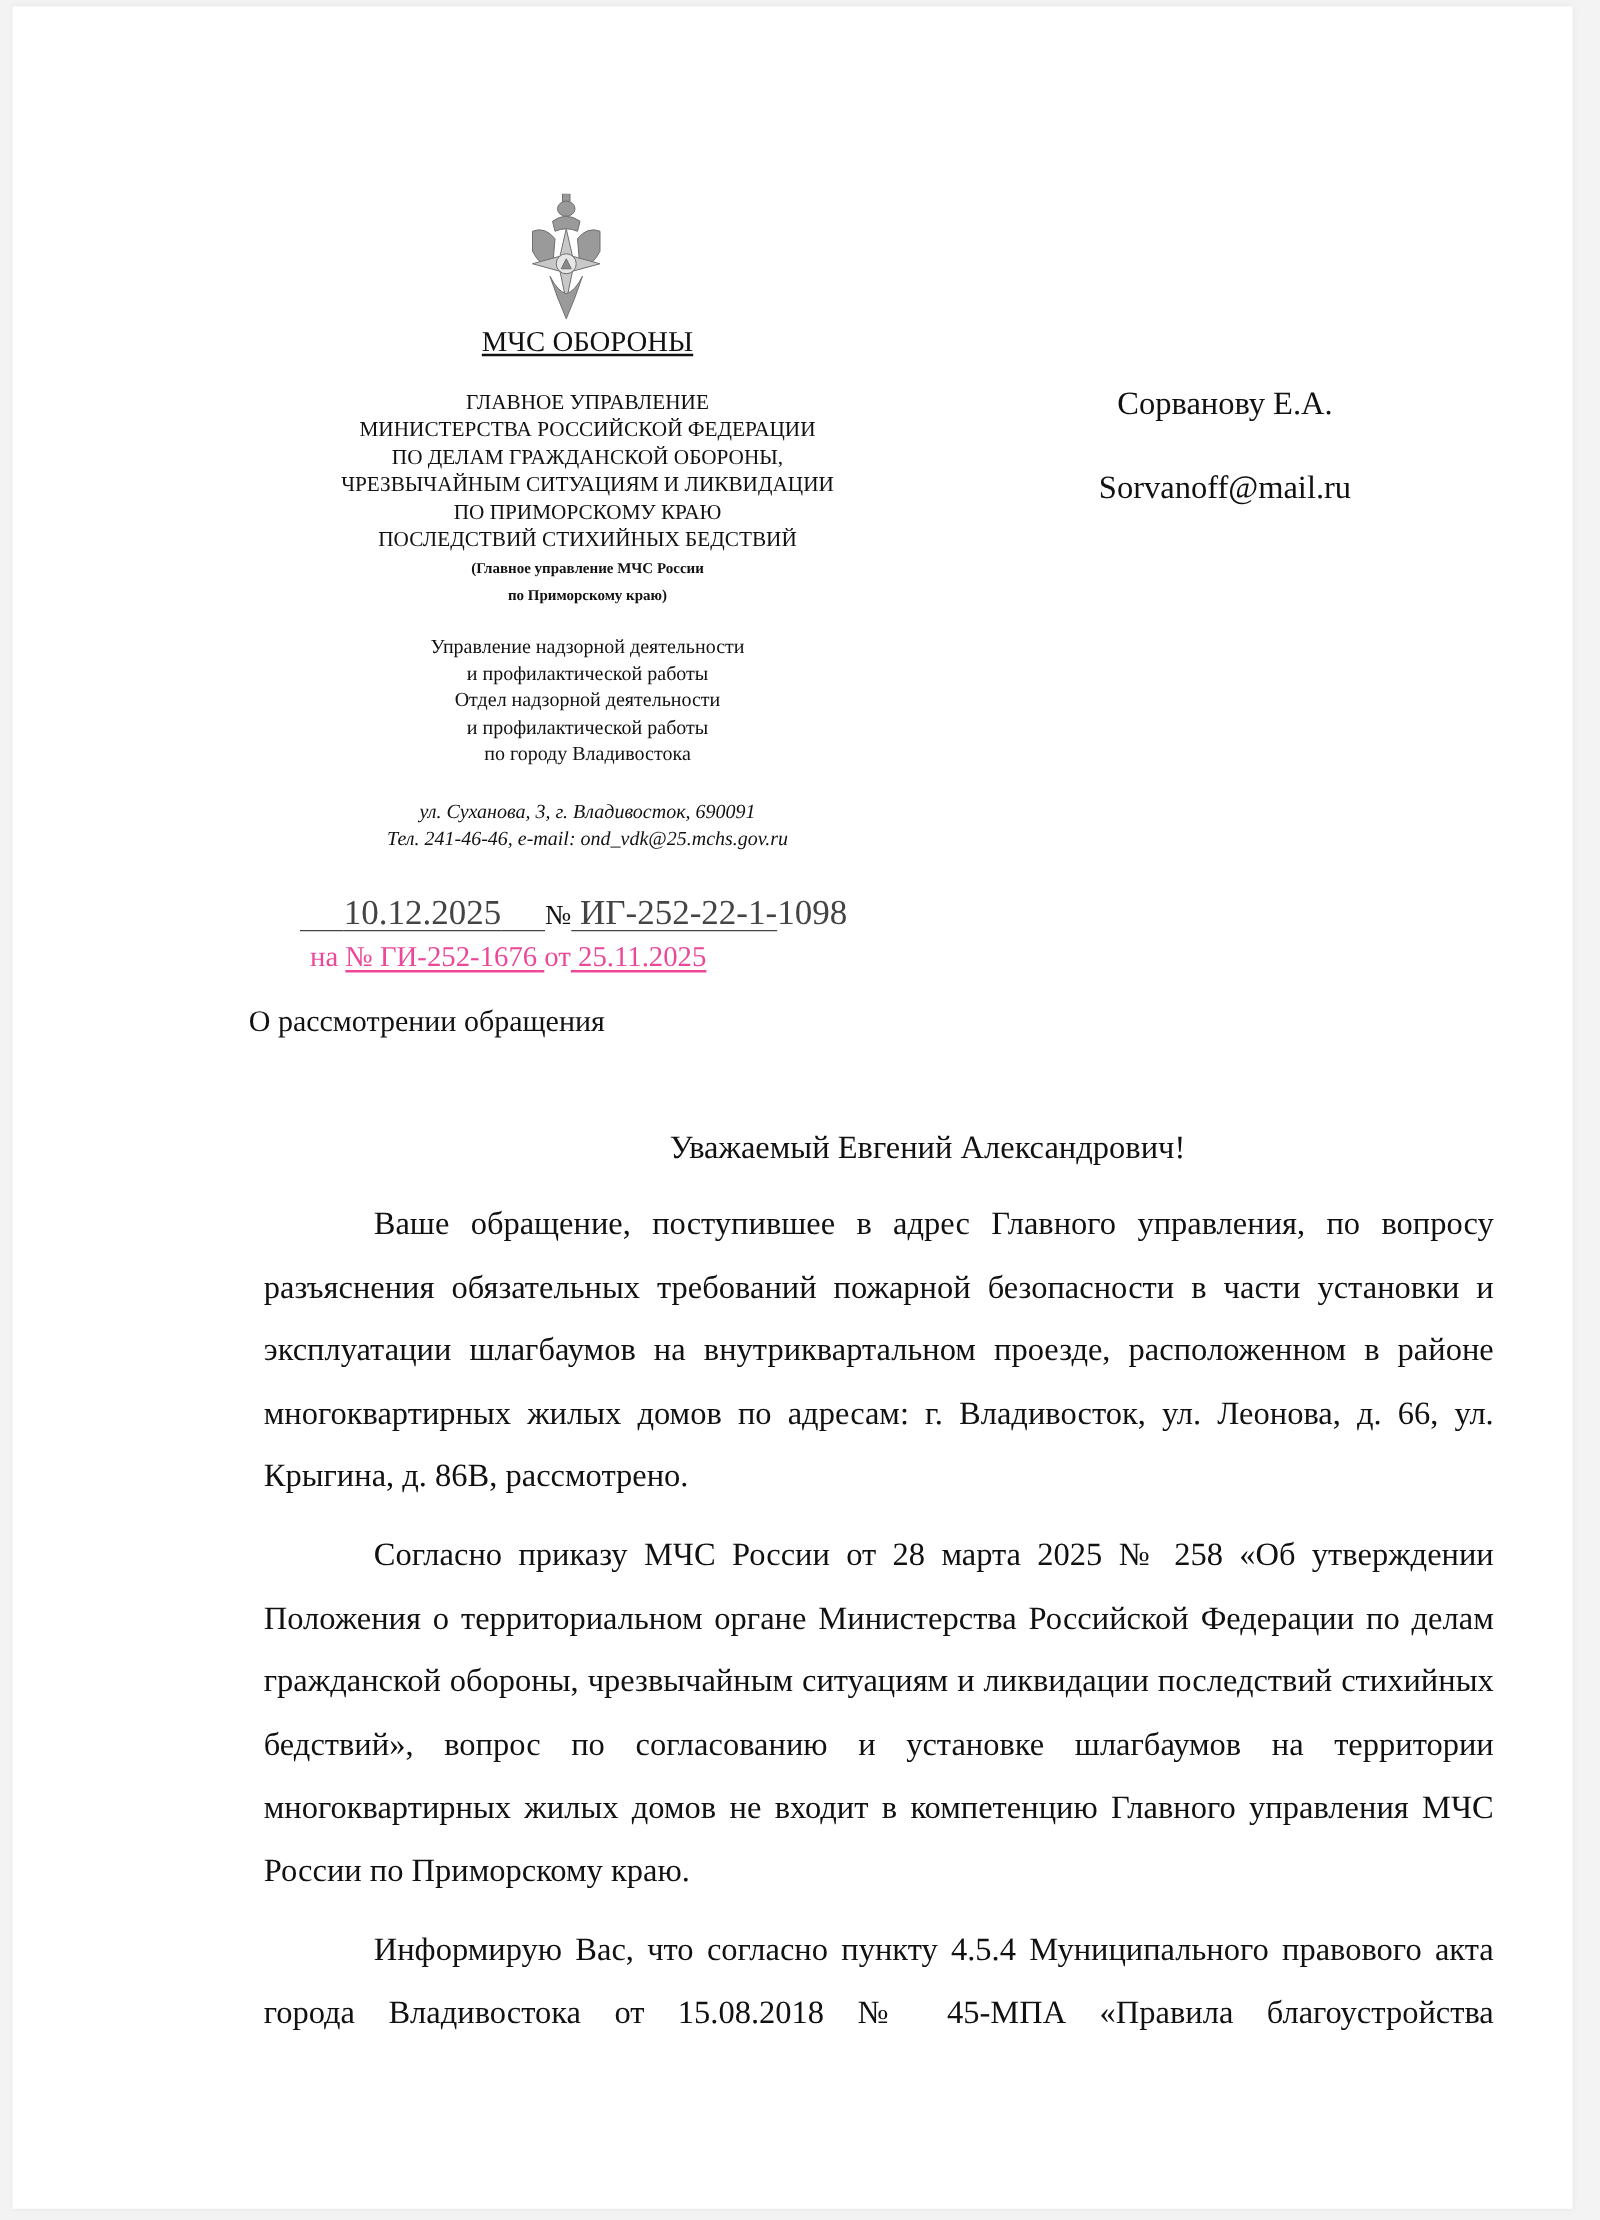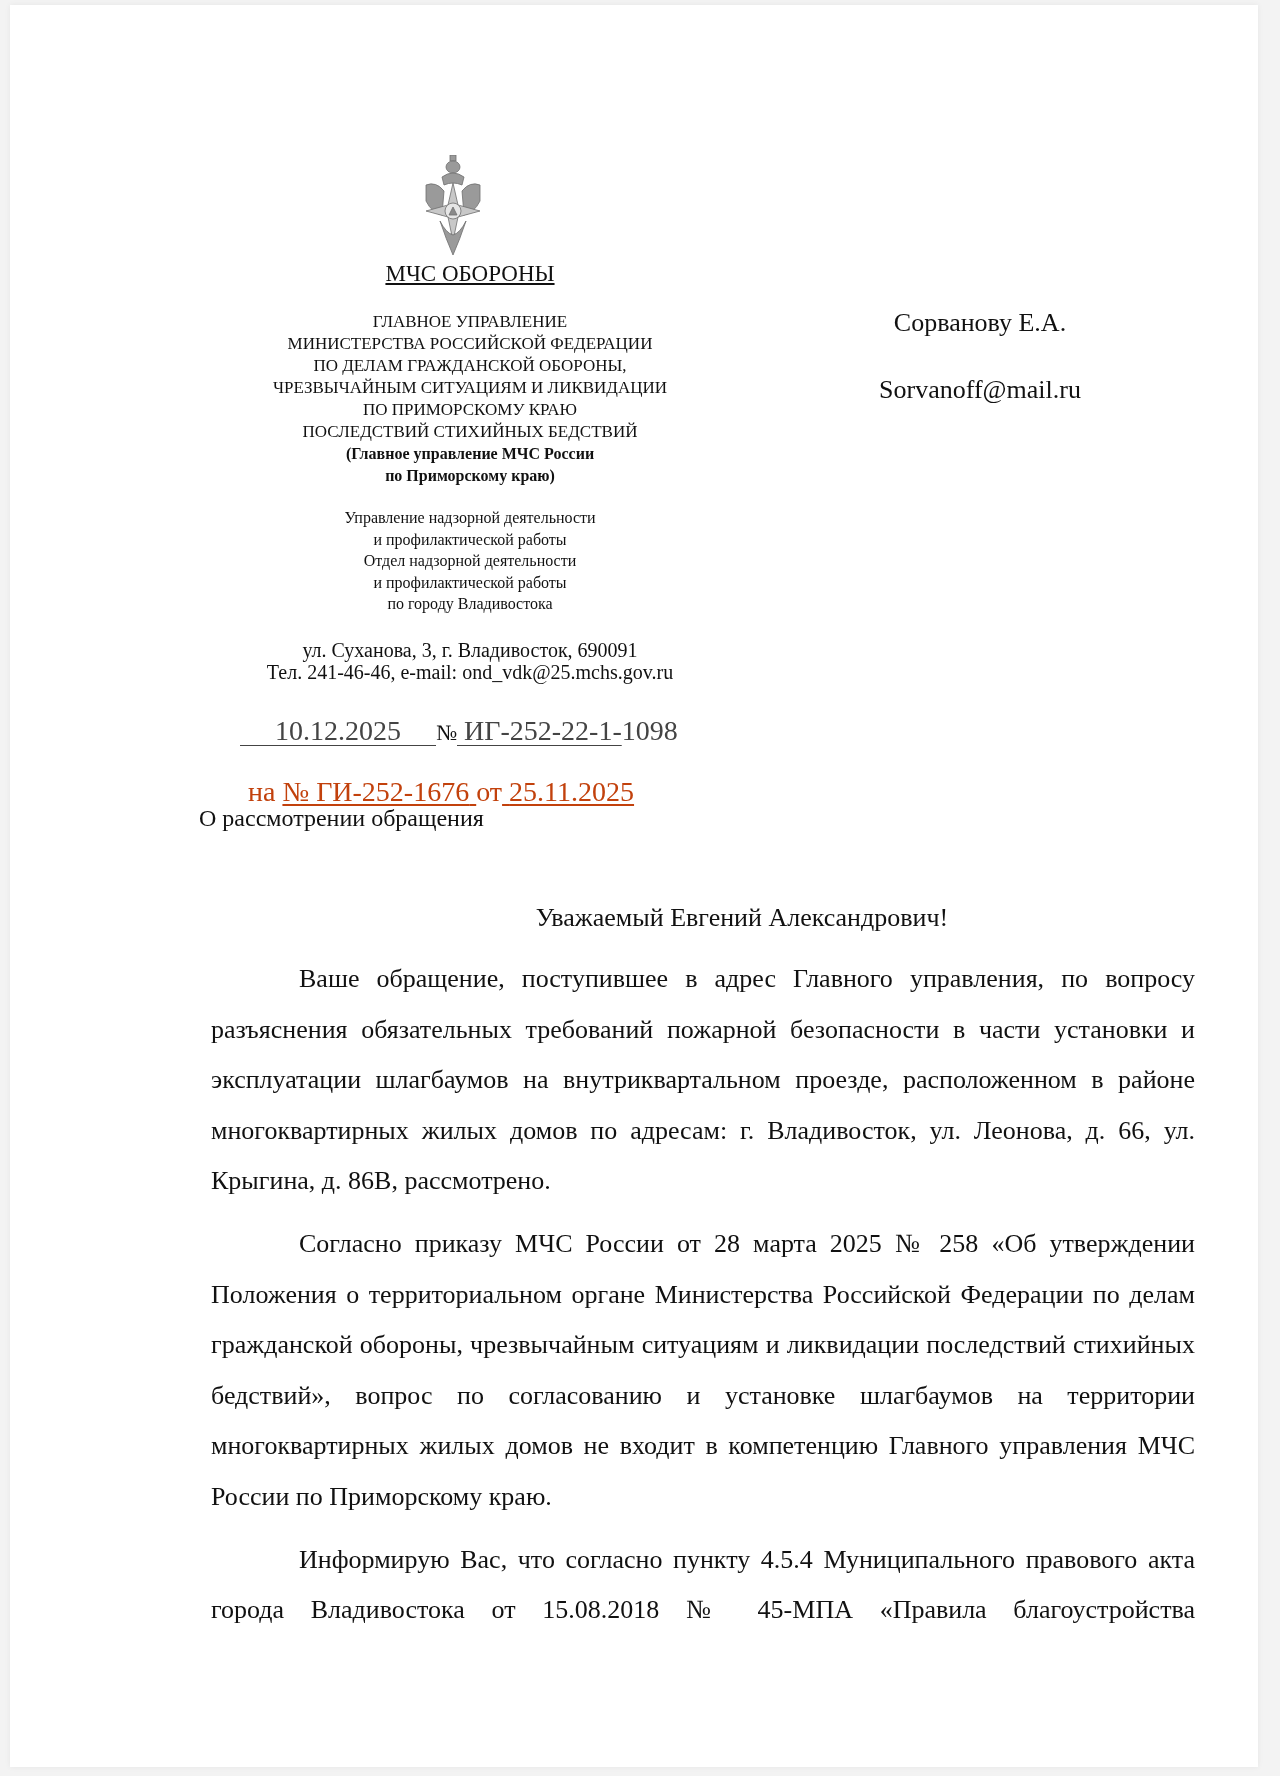--- a/index.html
+++ b/index.html
@@ -12,29 +12,29 @@
     position: absolute; left: 10px; top: 5px; width: 1248px; height: 1762px;
     background: #fff; box-shadow: 0 0 6px rgba(0,0,0,0.06);
   }
   .abs { position: absolute; }
   .emblem { left: 412px; top: 150px; width: 62px; height: 104px; }
   .hdr-block {
     left: 180px; width: 560px; text-align: center;
   }
   .agency { top: 256px; font-size: 23px; text-decoration: underline; }
   .org { top: 306px; font-size: 17px; font-weight: normal; line-height: 22px; }
-  .org-sub { top: 438px; font-size: 16px; font-weight: bold; line-height: 22px; }
+  .org-sub { top: 438px; font-size: 12px; font-weight: bold; line-height: 22px; }
   .dept { top: 502px; font-size: 16px; font-weight: normal; line-height: 21.5px; }
-  .addr { top: 634px; font-size: 20px; line-height: 22px; }
+  .addr { top: 634px; font-size: 16px; line-height: 22px; font-style: italic; }
   .recipient { left: 820px; width: 300px; text-align: center; font-size: 26px; }
   .rec-name { top: 303px; }
   .rec-mail { top: 370px; }
   .regline { left: 230px; top: 710px; font-size: 28px; color: #444; white-space: nowrap; }
   .regline u { text-decoration: underline; text-decoration-thickness: 1px; text-underline-offset: 5px; }
-  .refline { left: 238px; top: 748px; font-size: 28px; white-space: nowrap; color: #c2410c; margin-top: 23px; }
+  .refline { left: 238px; top: 748px; font-size: 23px; white-space: nowrap; color: #ec4899; }
   .refline u { text-underline-offset: 3px; }
   .subject { left: 189px; top: 800px; font-size: 24px; }
   .greeting { left: 180px; width: 1020px; top: 898px; text-align: center; font-size: 26px; padding-left: 84px; box-sizing: border-box; }
   .body-text {
     left: 189px; width: 1008px; top: 937px;
     font-size: 26px; line-height: 50.6px; text-align: justify;
   }
   .body-text p { margin: 12px; text-indent: 88px; text-align-last: left; }
   .body-text p.last-cut { text-align-last: justify; }
 </style>

